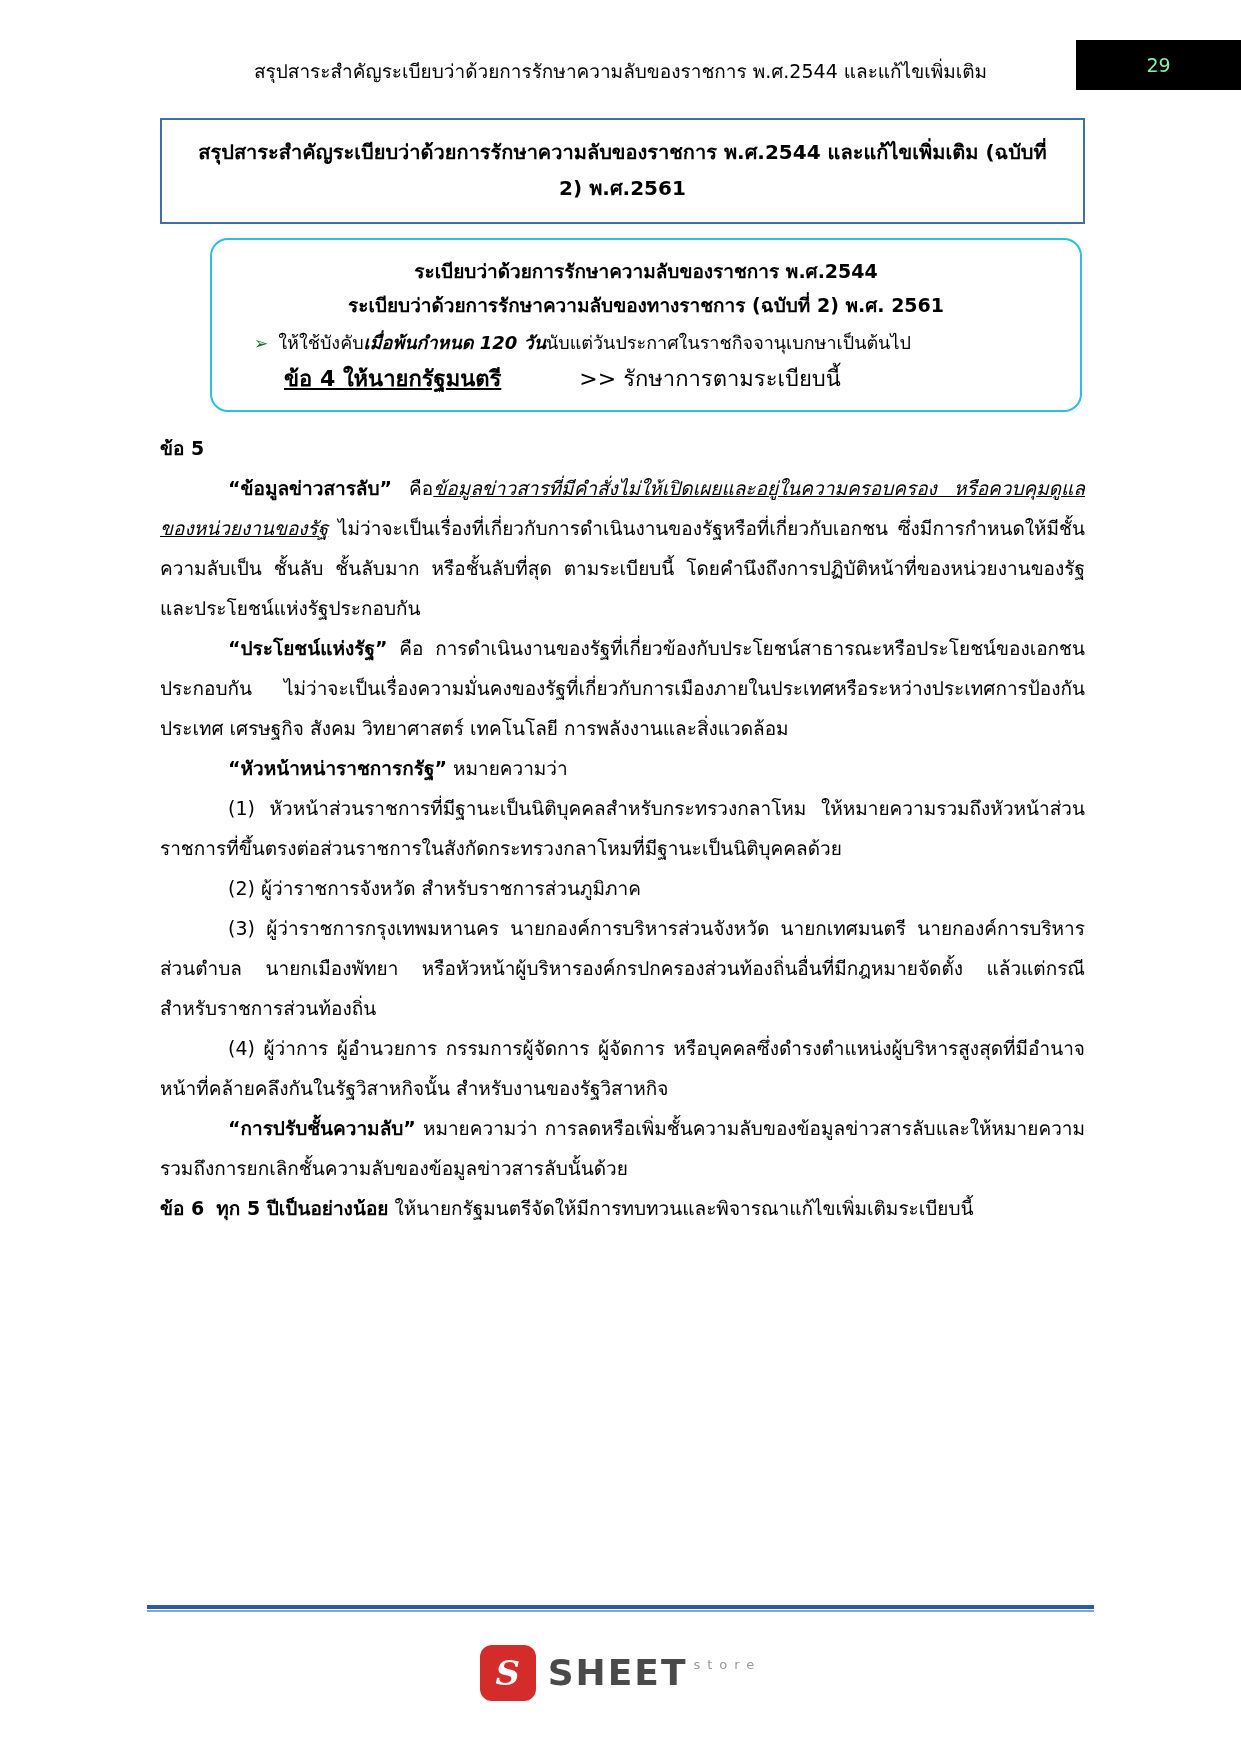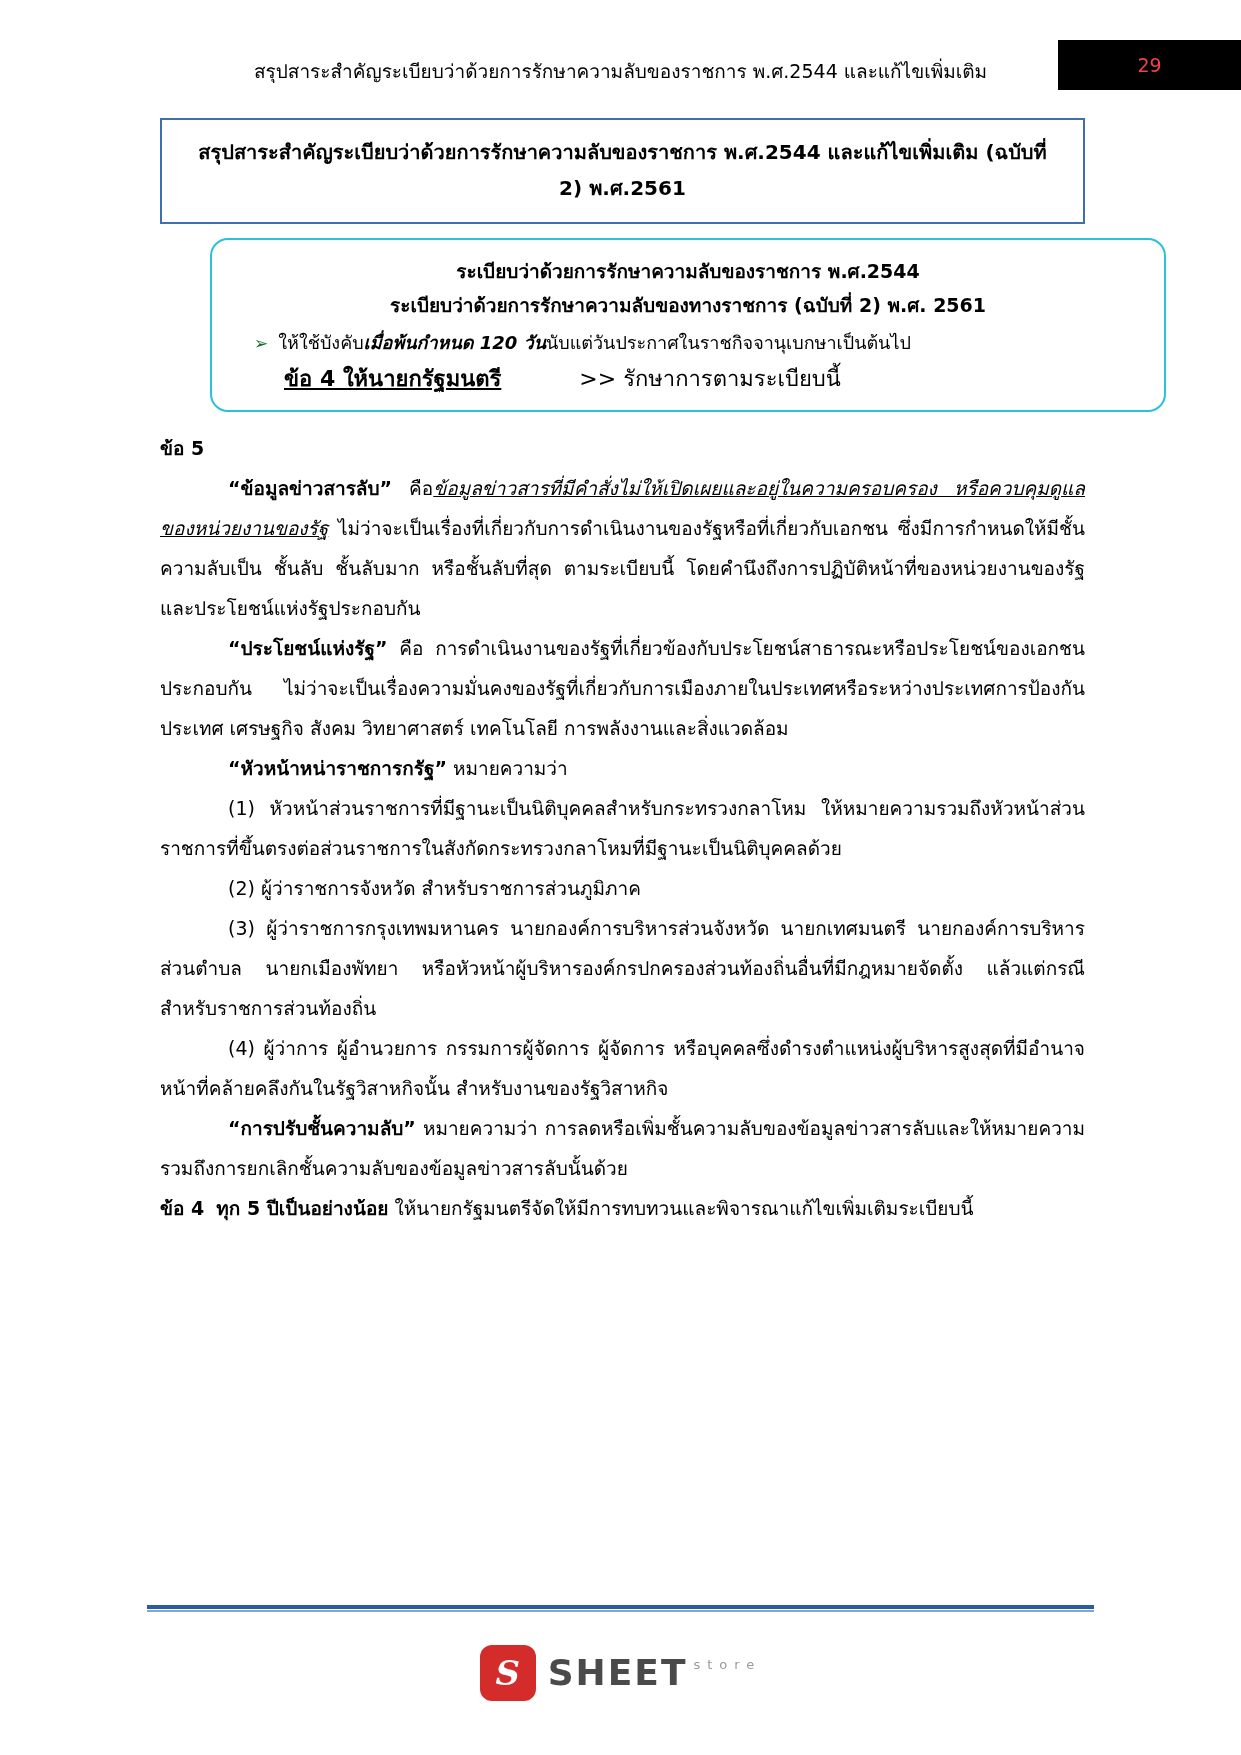--- a/index.html
+++ b/index.html
@@ -31,24 +31,24 @@
     top: 58px;
     text-align: center;
     font-size: 19px;
     line-height: 26px;
     color: #000;
   }
   .page-number-box {
     position: absolute;
     right: 0;
     top: 40px;
-    width: 183px;
+    width: 165px;
     height: 50px;
     background: #000000;
-    color: #ef4444;
+    color: #86efac;
     font-size: 19px;
     display: flex;
     align-items: center;
     justify-content: center;
   }
 
   
   .content {
     position: absolute;
     left: 160px;
@@ -64,21 +64,21 @@
     font-size: 20px;
     font-weight: bold;
     line-height: 36px;
     color: #000;
     box-sizing: border-box;
   }
 
   
   .cyan-box {
     margin: 14px 0 0 50px;
-    width: 956px;
+    width: 872px;
     border: 2.5px solid #29c2d6;
     border-radius: 18px;
     box-sizing: border-box;
     padding: 14px 20px 16px 20px;
   }
   .cyan-line {
     text-align: center;
     font-size: 19px;
     font-weight: bold;
     line-height: 34px;
@@ -252,21 +252,21 @@
     <p class="para indent">(1) หัวหน้าส่วนราชการที่มีฐานะเป็นนิติบุคคลสำหรับกระทรวงกลาโหม ให้หมายความรวมถึงหัวหน้าส่วนราชการที่ขึ้นตรงต่อส่วนราชการในสังกัดกระทรวงกลาโหมที่มีฐานะเป็นนิติบุคคลด้วย</p>
     <p class="para indent">(2) ผู้ว่าราชการจังหวัด สำหรับราชการส่วนภูมิภาค</p>
     <p class="para indent">(3) ผู้ว่าราชการกรุงเทพมหานคร นายกองค์การบริหารส่วนจังหวัด นายกเทศมนตรี นายกองค์การบริหารส่วนตำบล นายกเมืองพัทยา หรือหัวหน้าผู้บริหารองค์กรปกครองส่วนท้องถิ่นอื่นที่มีกฎหมายจัดตั้ง แล้วแต่กรณี สำหรับราชการส่วนท้องถิ่น</p>
     <p class="para indent">(4) ผู้ว่าการ ผู้อำนวยการ กรรมการผู้จัดการ ผู้จัดการ หรือบุคคลซึ่งดำรงตำแหน่งผู้บริหารสูงสุดที่มีอำนาจหน้าที่คล้ายคลึงกันในรัฐวิสาหกิจนั้น สำหรับงานของรัฐวิสาหกิจ</p>
 
     <p class="para indent">
       <span class="bold">“การปรับชั้นความลับ”</span><span> หมายความว่า การลดหรือเพิ่มชั้นความลับของข้อมูลข่าวสารลับและให้หมายความรวมถึงการยกเลิกชั้นความลับของข้อมูลข่าวสารลับนั้นด้วย</span>
     </p>
 
     <p class="para">
-      <span class="bold">ข้อ 4</span>&nbsp;&nbsp;<span class="bold it">ทุก 5 ปีเป็นอย่างน้อย</span><span> ให้นายกรัฐมนตรีจัดให้มีการทบทวนและพิจารณาแก้ไขเพิ่มเติมระเบียบนี้</span>
+      <span class="bold">ข้อ 6</span>&nbsp;&nbsp;<span class="bold it">ทุก 5 ปีเป็นอย่างน้อย</span><span> ให้นายกรัฐมนตรีจัดให้มีการทบทวนและพิจารณาแก้ไขเพิ่มเติมระเบียบนี้</span>
     </p>
 
   </div>
 </div>
 
 <div class="footer-rule"></div>
 <div class="footer-rule2"></div>
 <div class="logo">
   <div class="logo-mark">S</div>
   <div class="logo-text">

